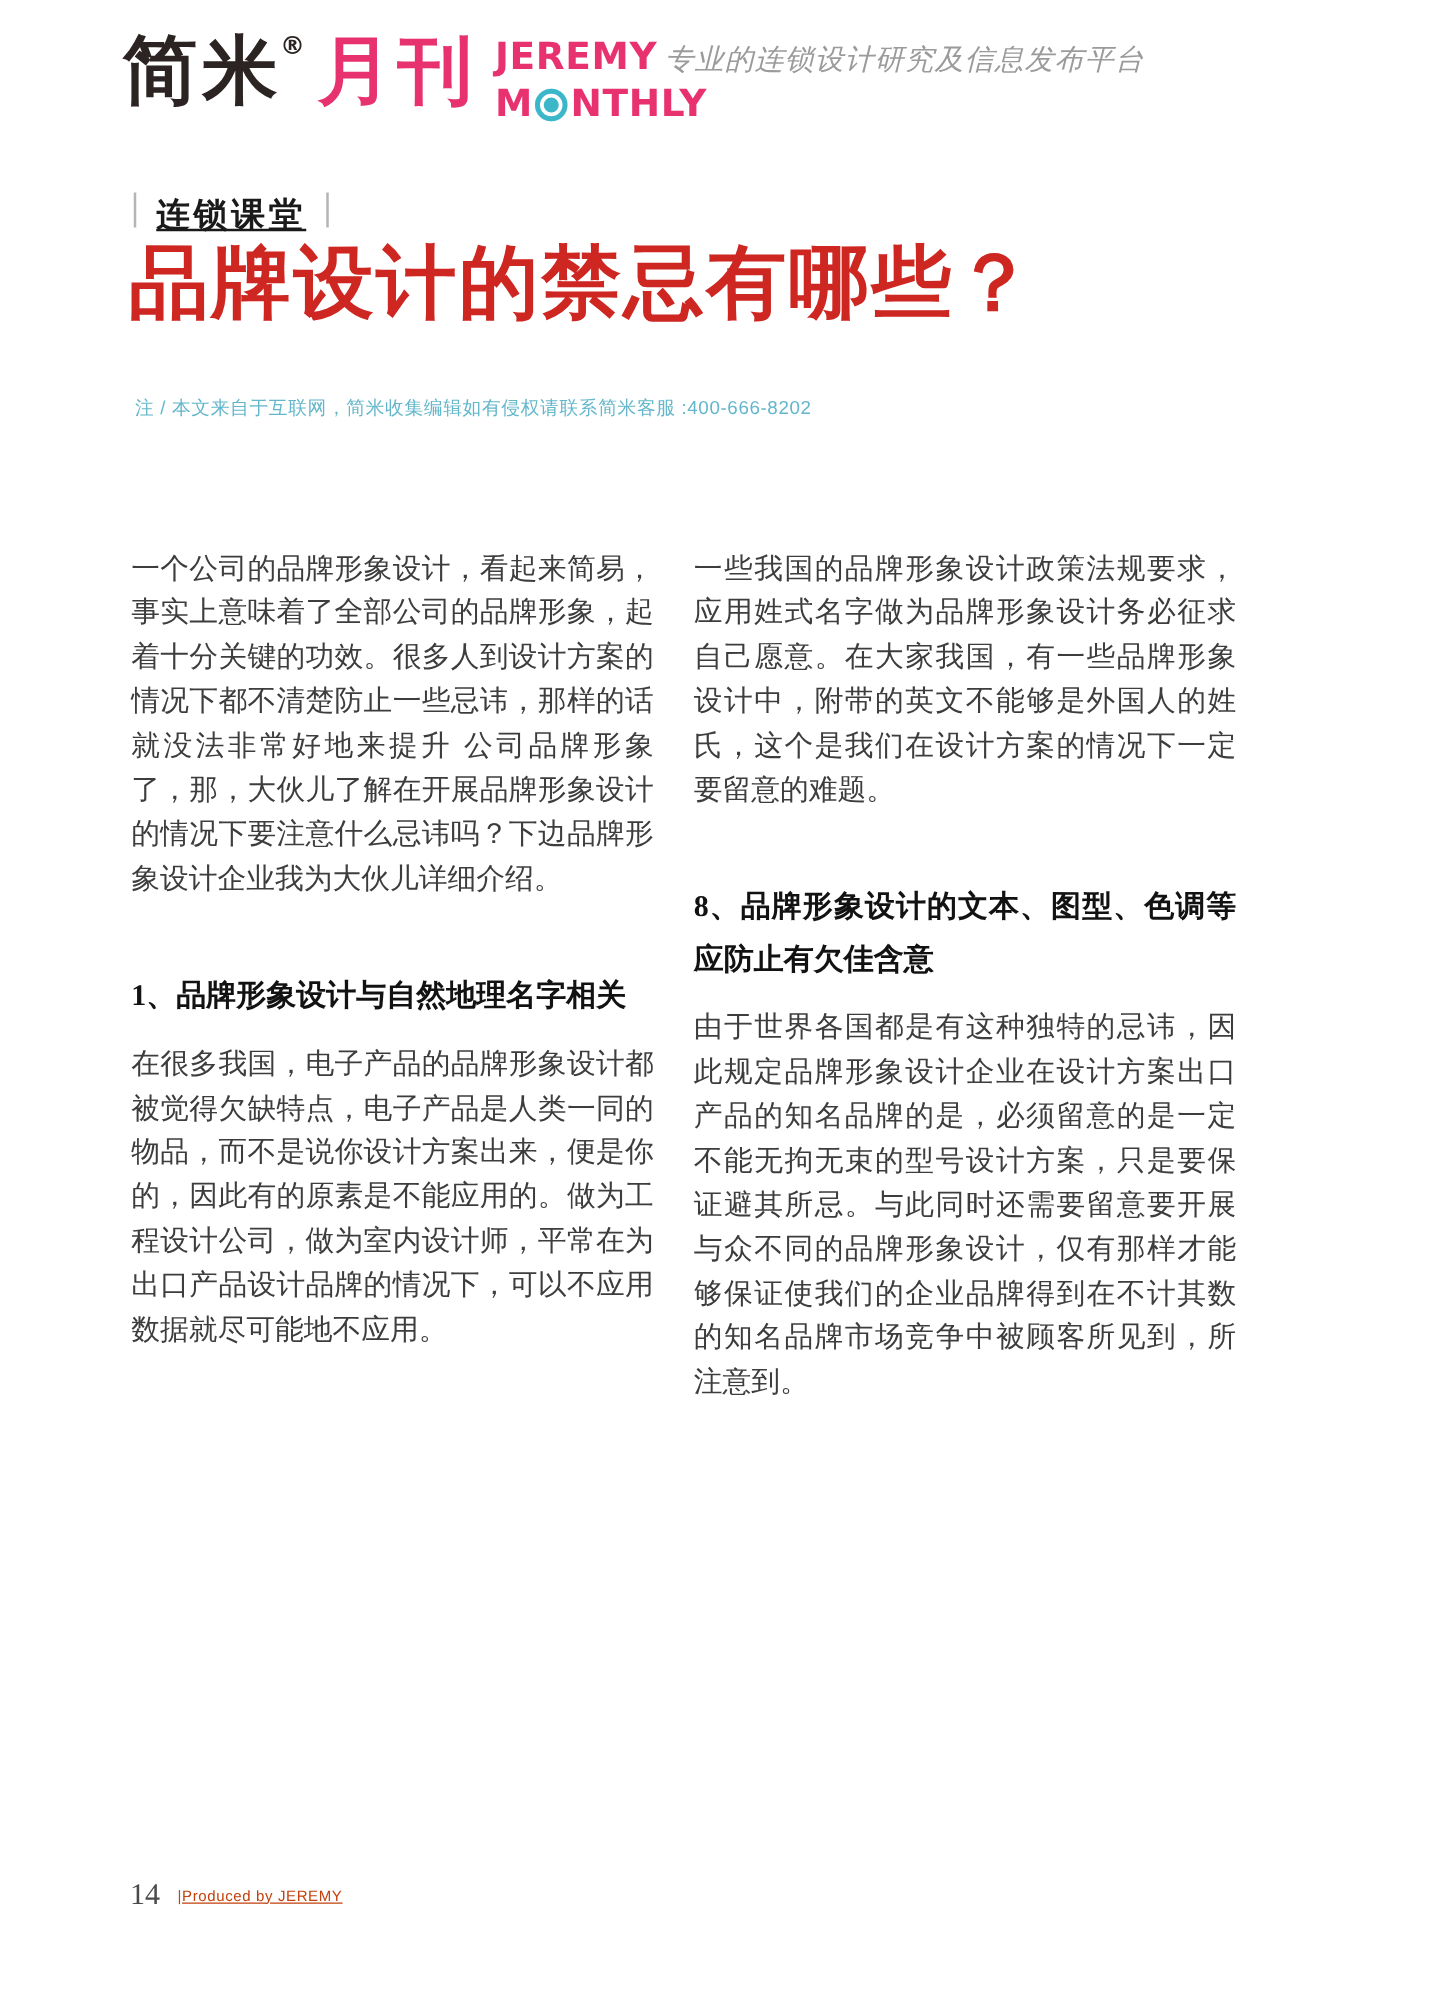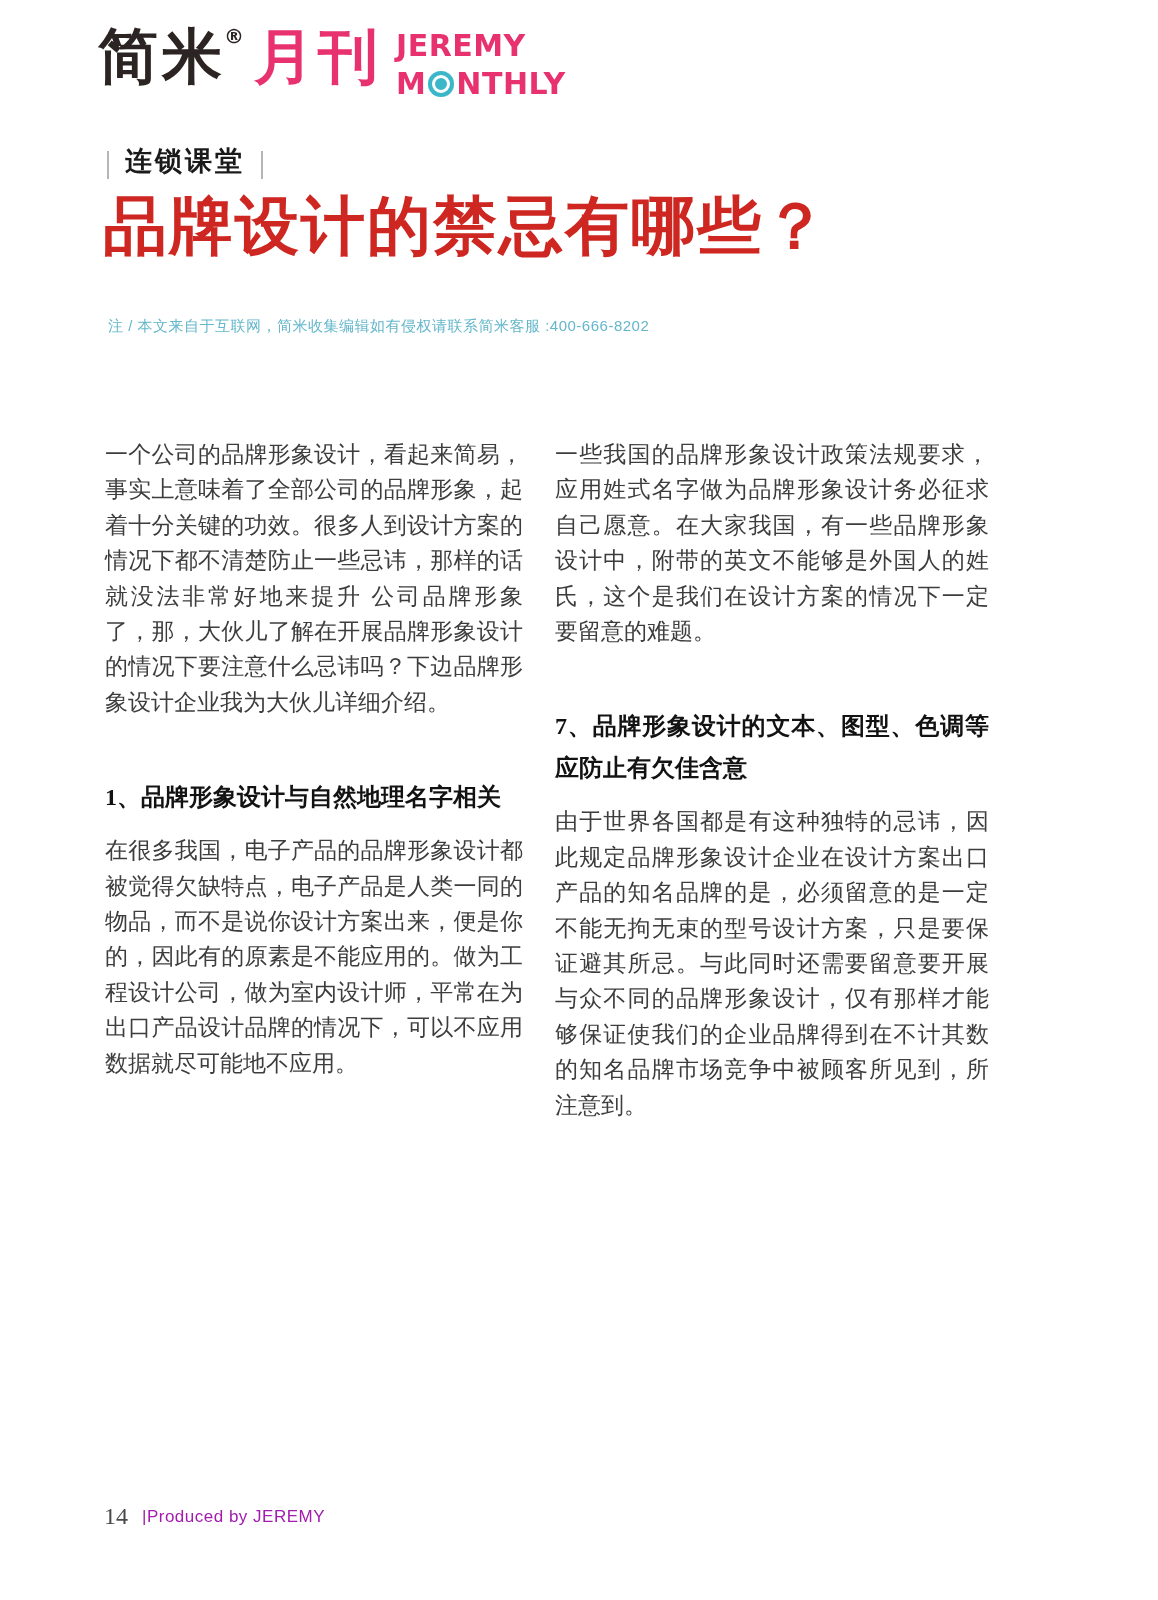--- a/index.html
+++ b/index.html
@@ -71,28 +71,29 @@
     height: 26px;
     border-radius: 50%;
     background: #3bb7c9;
     box-shadow: inset 0 0 0 4px #3bb7c9, inset 0 0 0 7px #ffffff;
     margin: 0 2px;
   }
 
   
   .section-tag {
     position: absolute;
-    top: 143px;
+    top: 154px;
     left: 107px;
     display: flex;
-    align-items: flex-end;
+    align-items: flex-start;
     font-size: 27px;
     font-weight: bold;
     color: #1a1a1a;
     letter-spacing: 3px;
+    text-decoration: underline;
   }
   .tag-bar {
     width: 2px;
     height: 28px;
     background: #b5b5b5;
   }
   .tag-label { margin: 0 16px; }
 
   
   .page-title {
@@ -159,37 +160,39 @@
     align-items: center;
   }
   .page-num {
     font-size: 24px;
     color: #4a4a4a;
     font-family: "Liberation Serif", serif;
   }
   .produced-by {
     margin-left: 14px;
     font-family: "Liberation Sans", sans-serif;
-    font-size: 17px;
-    color: #a21caf;
-    letter-spacing: 0.5px;
+    font-size: 12px;
+    color: #c2410c;
+    letter-spacing: 0.5px;
+    text-decoration: underline;
   }
 </style>
 </head>
 <body>
 
 <div class="page">
 
   <header class="logo-row">
     <div class="logo-cn">
       <span class="logo-jianmi">简米</span><span class="logo-reg">®</span><span class="logo-yuekan">月刊</span>
     </div>
     <div class="logo-en">
       <div class="logo-en-row1">
         <span class="jeremy">JEREMY</span>
+        <span class="tagline">专业的连锁设计研究及信息发布平台</span>
       </div>
       <div class="monthly">
         <span>M</span>
         <span class="o-circle"></span>
         <span>NTHLY</span>
       </div>
     </div>
   </header>
 
   <div class="section-tag">
@@ -203,21 +206,21 @@
   <div class="source-note">注 / 本文来自于互联网，简米收集编辑如有侵权请联系简米客服 :400-666-8202</div>
 
   <div class="columns">
     <div class="col col-left">
       <p class="body-par">一个公司的品牌形象设计，看起来简易，事实上意味着了全部公司的品牌形象，起着十分关键的功效。很多人到设计方案的情况下都不清楚防止一些忌讳，那样的话就没法非常好地来提升 公司品牌形象了，那，大伙儿了解在开展品牌形象设计的情况下要注意什么忌讳吗？下边品牌形象设计企业我为大伙儿详细介绍。</p>
       <h2 class="sec-heading">1、品牌形象设计与自然地理名字相关</h2>
       <p class="body-par">在很多我国，电子产品的品牌形象设计都被觉得欠缺特点，电子产品是人类一同的物品，而不是说你设计方案出来，便是你的，因此有的原素是不能应用的。做为工程设计公司，做为室内设计师，平常在为出口产品设计品牌的情况下，可以不应用数据就尽可能地不应用。</p>
     </div>
     <div class="col col-right">
       <p class="body-par">一些我国的品牌形象设计政策法规要求，应用姓式名字做为品牌形象设计务必征求自己愿意。在大家我国，有一些品牌形象设计中，附带的英文不能够是外国人的姓氏，这个是我们在设计方案的情况下一定要留意的难题。</p>
-      <h2 class="sec-heading">7、品牌形象设计的文本、图型、色调等应防止有欠佳含意</h2>
+      <h2 class="sec-heading">8、品牌形象设计的文本、图型、色调等应防止有欠佳含意</h2>
       <p class="body-par">由于世界各国都是有这种独特的忌讳，因此规定品牌形象设计企业在设计方案出口产品的知名品牌的是，必须留意的是一定不能无拘无束的型号设计方案，只是要保证避其所忌。与此同时还需要留意要开展与众不同的品牌形象设计，仅有那样才能够保证使我们的企业品牌得到在不计其数的知名品牌市场竞争中被顾客所见到，所注意到。</p>
     </div>
   </div>
 
   <footer class="page-footer">
     <span class="page-num">14</span>
     <span class="produced-by">|Produced by JEREMY</span>
   </footer>
 
 </div>

